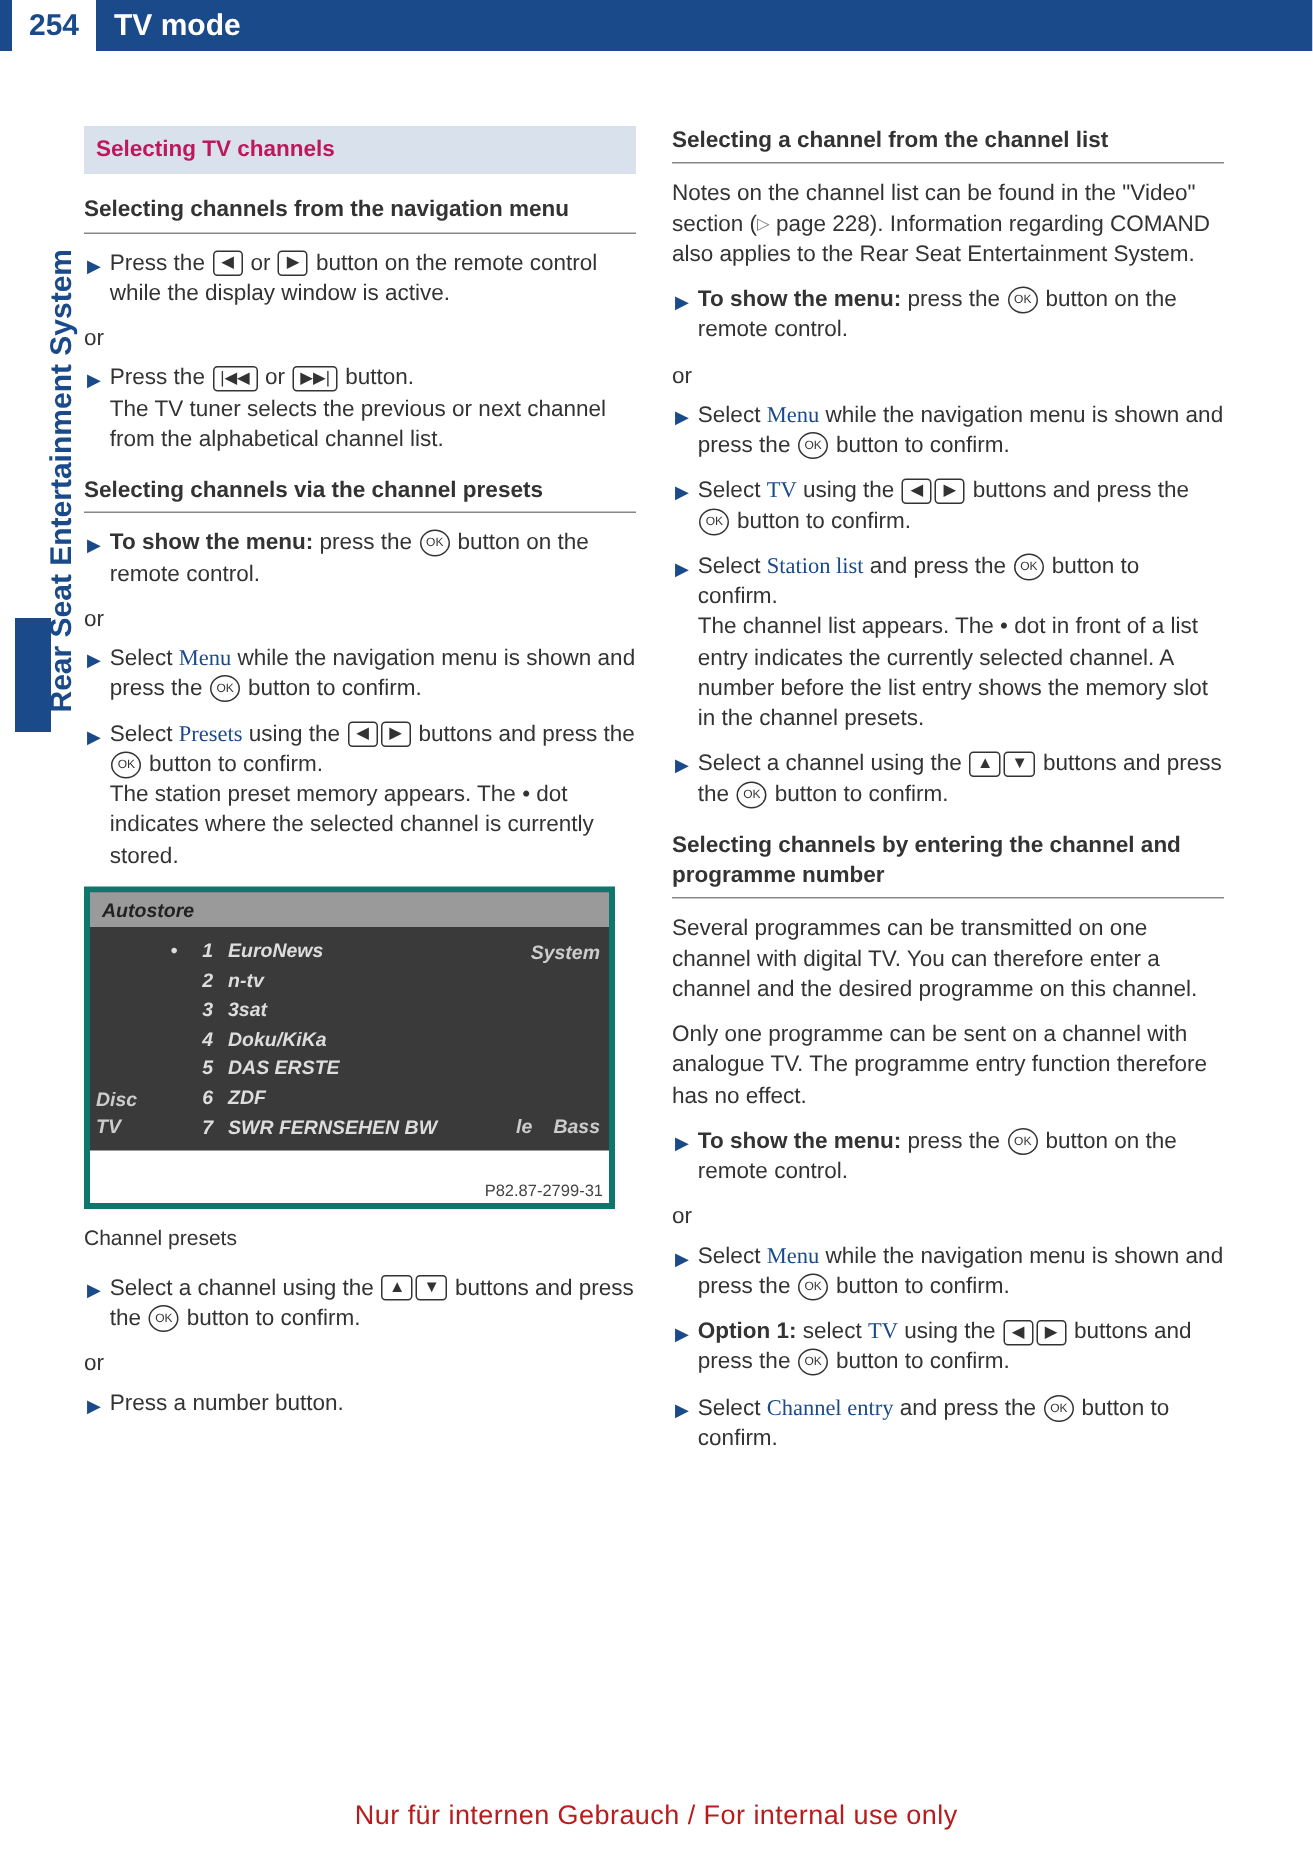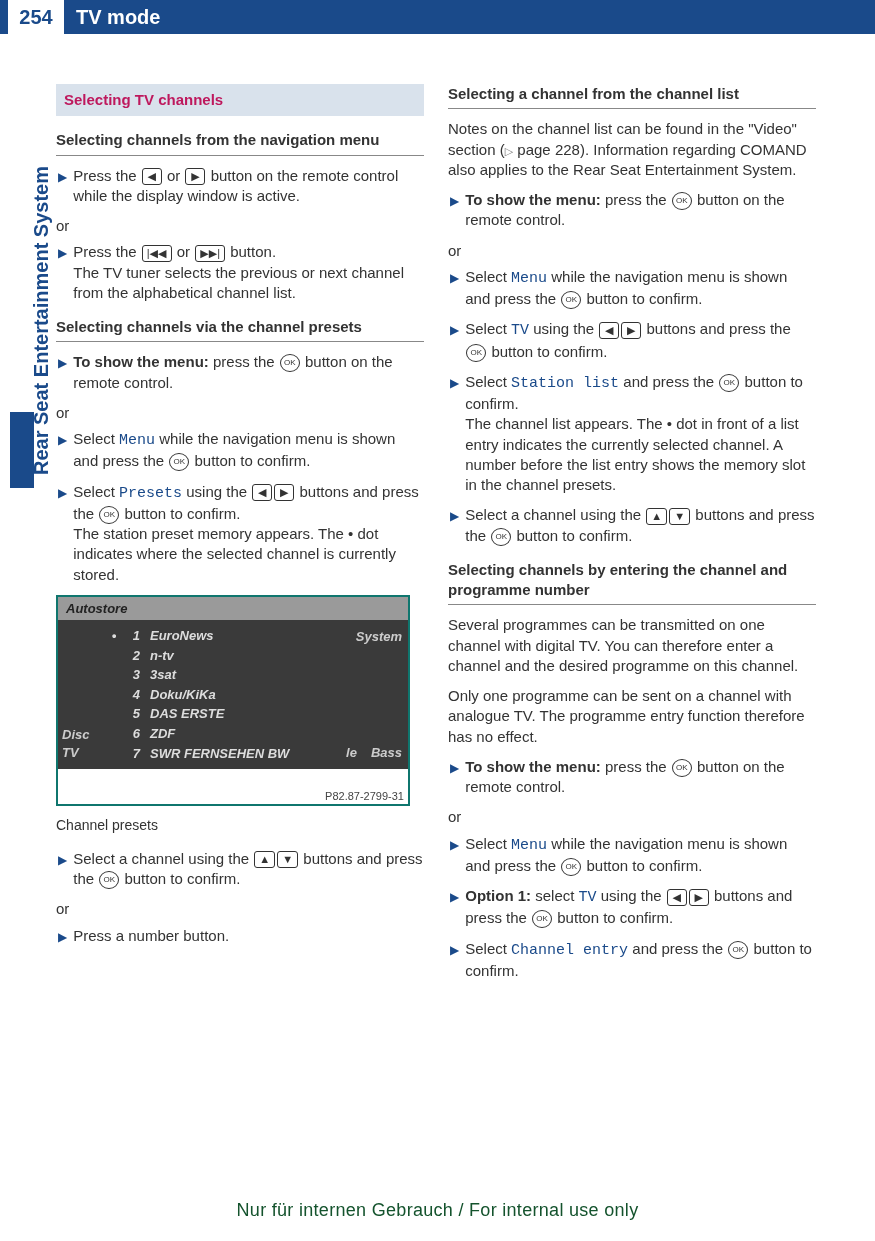--- a/index.html
+++ b/index.html
@@ -85,21 +85,21 @@
   .subhead {
     font-weight: bold;
     border-bottom: 1px solid #888;
     padding-bottom: 4px;
     margin-bottom: 10px;
     margin-top: 14px;
   }
   .step { display: flex; margin-bottom: 10px; padding-left: 2px;}
   .step .tri { color:#1a4a8a; margin-right:6px; font-size:12px; margin-top:3px;}
   .step .body { flex:1; }
-  .cmd { color:#1a4a8a; font-family: Liberation Mono, monospace; }
+  .cmd { color:#1a4a8a; font-family: Liberation Serif, serif; }
   .bold { font-weight:bold; }
   .btn {
     display:inline-block;
     border:1px solid #333;
     border-radius:3px;
     font-size:11px;
     padding:0 4px;
     min-width:20px;
     text-align:center;
     line-height:15px;
@@ -108,21 +108,21 @@
   }
   .btn.ok {
     border-radius:50%;
     width:18px; height:18px;
     padding:0;
     font-size:8px;
     line-height:16px;
   }
   .or { margin:4px 0 6px 0; }
   .figure {
-    border:2px solid #0f766e;
+    border:4px solid #0f766e;
     margin-top:8px;
     width:354px;
   }
   .fig-inner{
     background:#3a3a3a;
     color:#ddd;
     font-family: Arial, sans-serif;
     font-size:13px;
   }
   .fig-top{
@@ -173,21 +173,21 @@
   }
   .caption{
     font-size:14px;
     margin:10px 0 14px 0;
   }
   .footer{
     position:absolute;
     bottom:20px;
     width:100%;
     text-align:center;
-    color:#14532d;
+    color:#b91c1c;
     font-size:18px;
     letter-spacing:0.3px;
   }
   .tri-inline{color:#777; font-size:11px; vertical-align:middle;}
 </style>
 </head>
 <body>
 
 <div class="header">
   <div class="pg">254</div>

